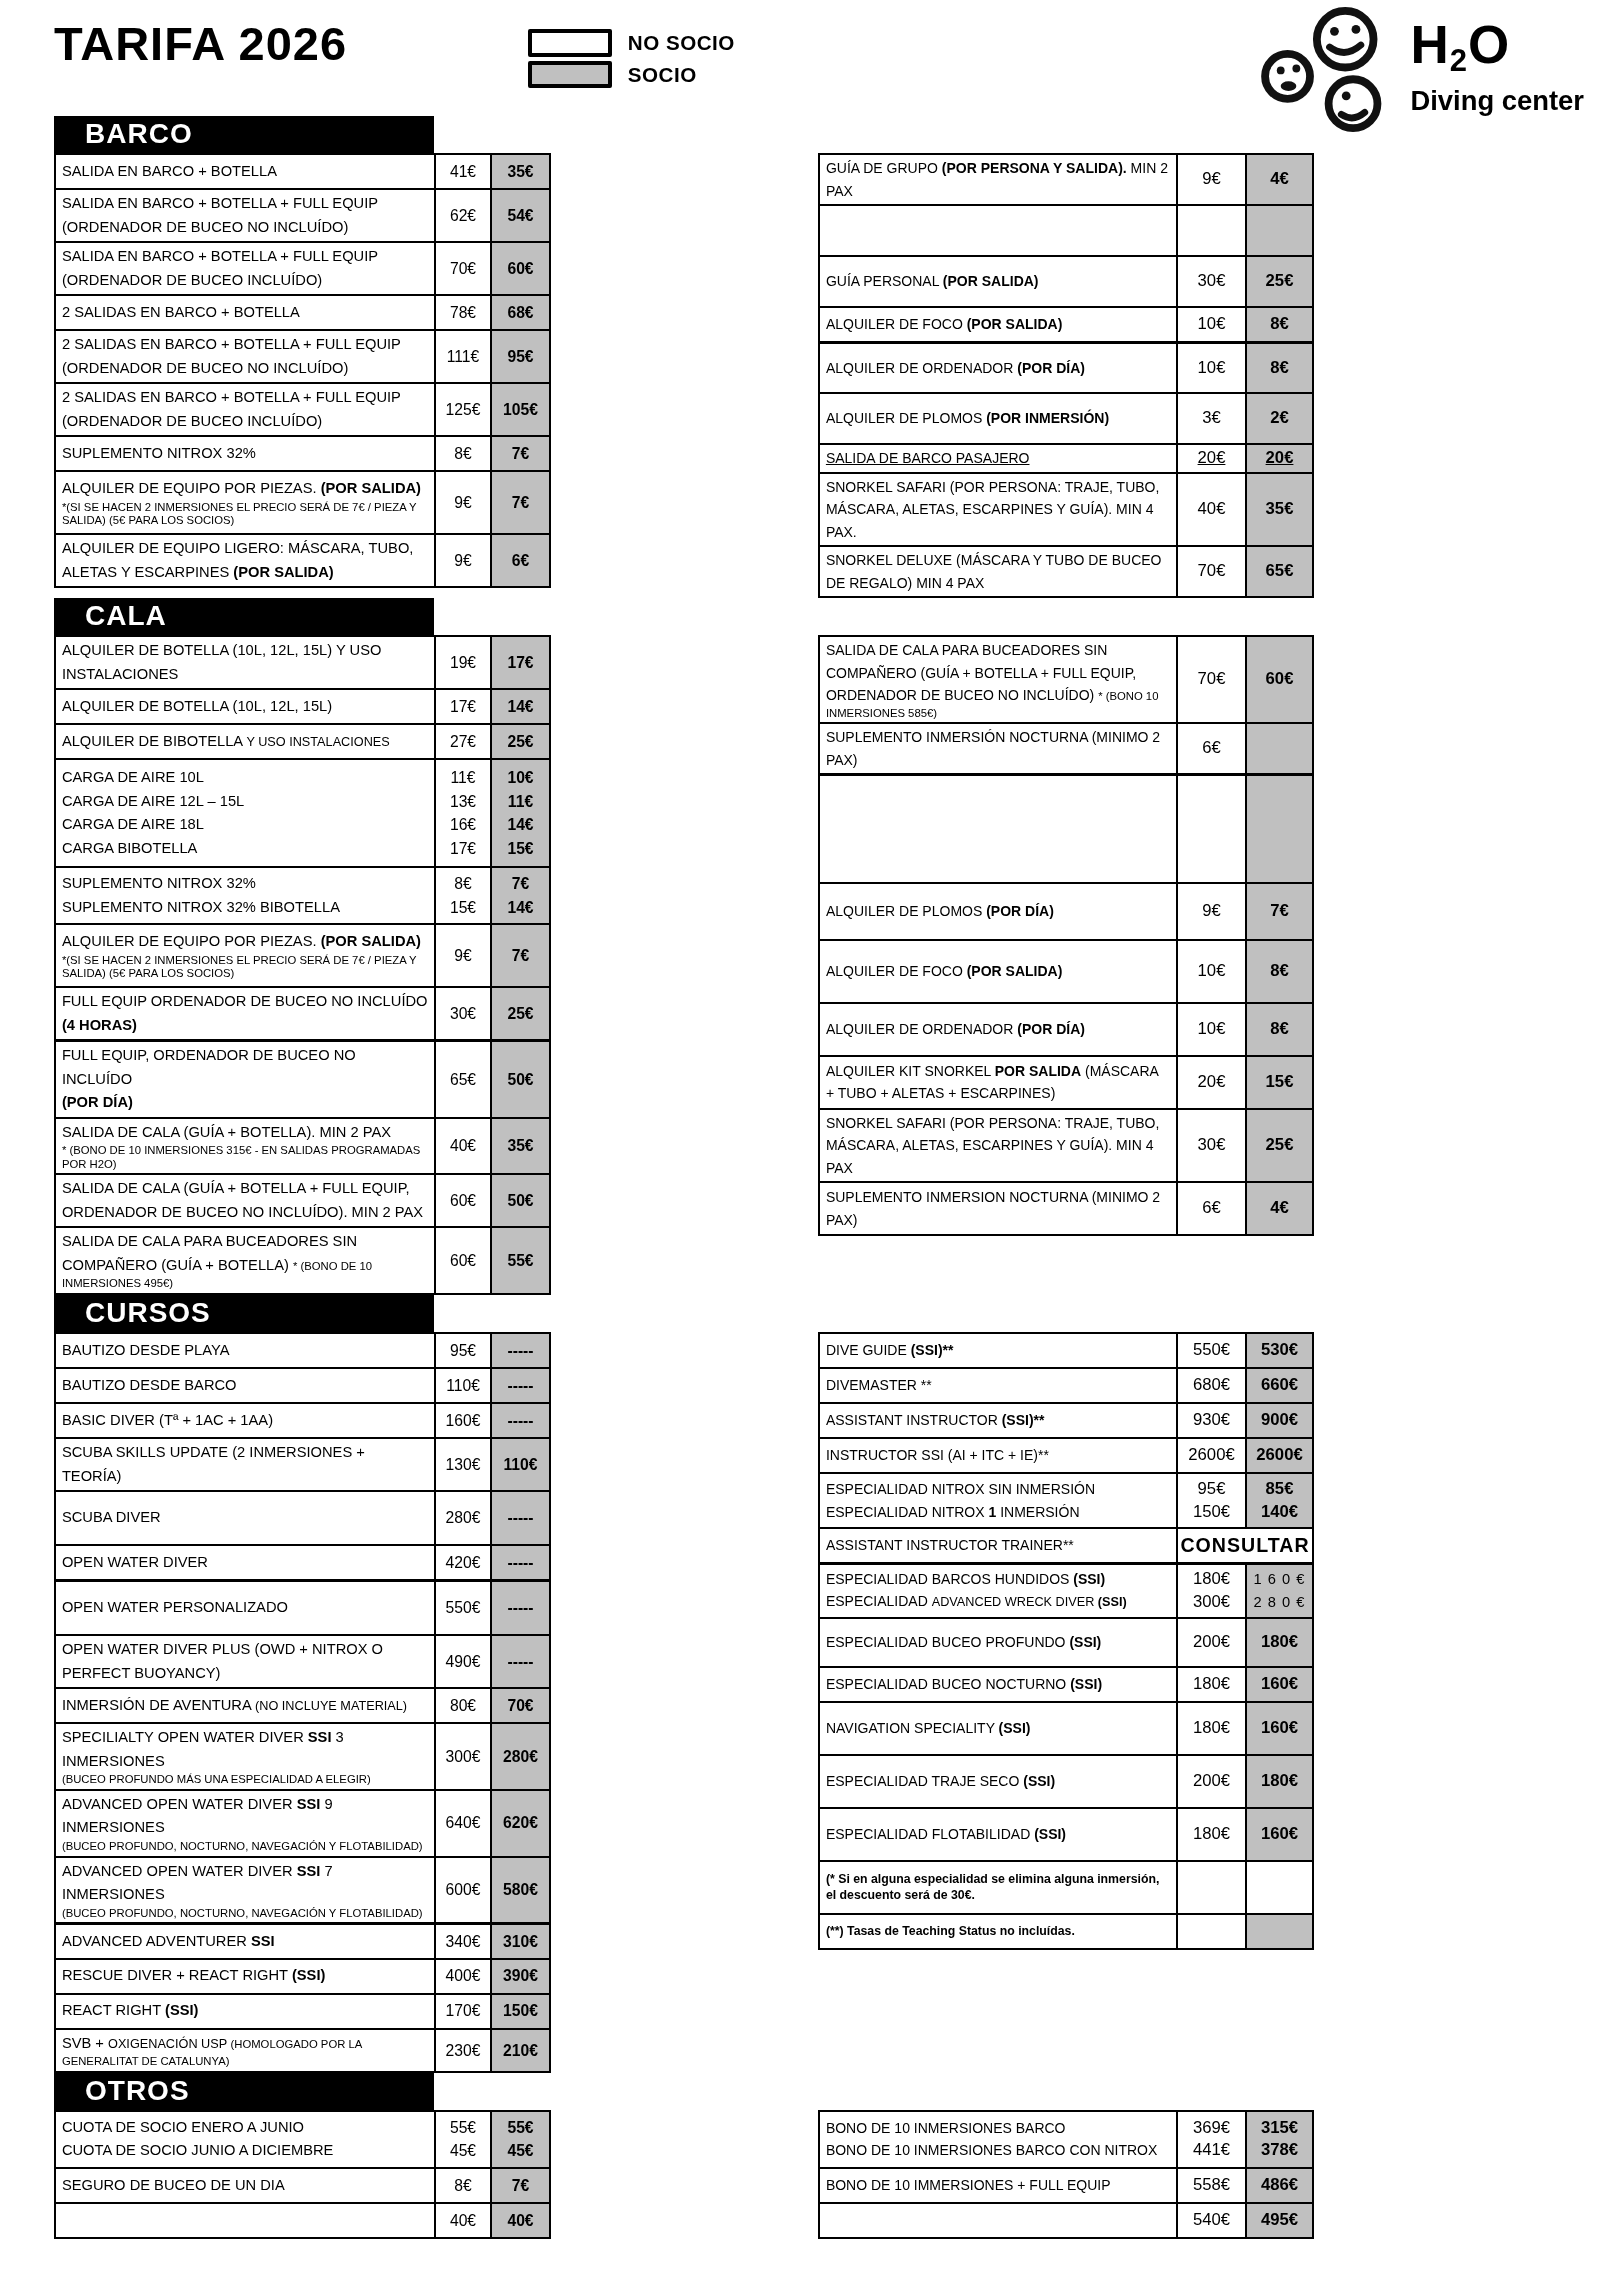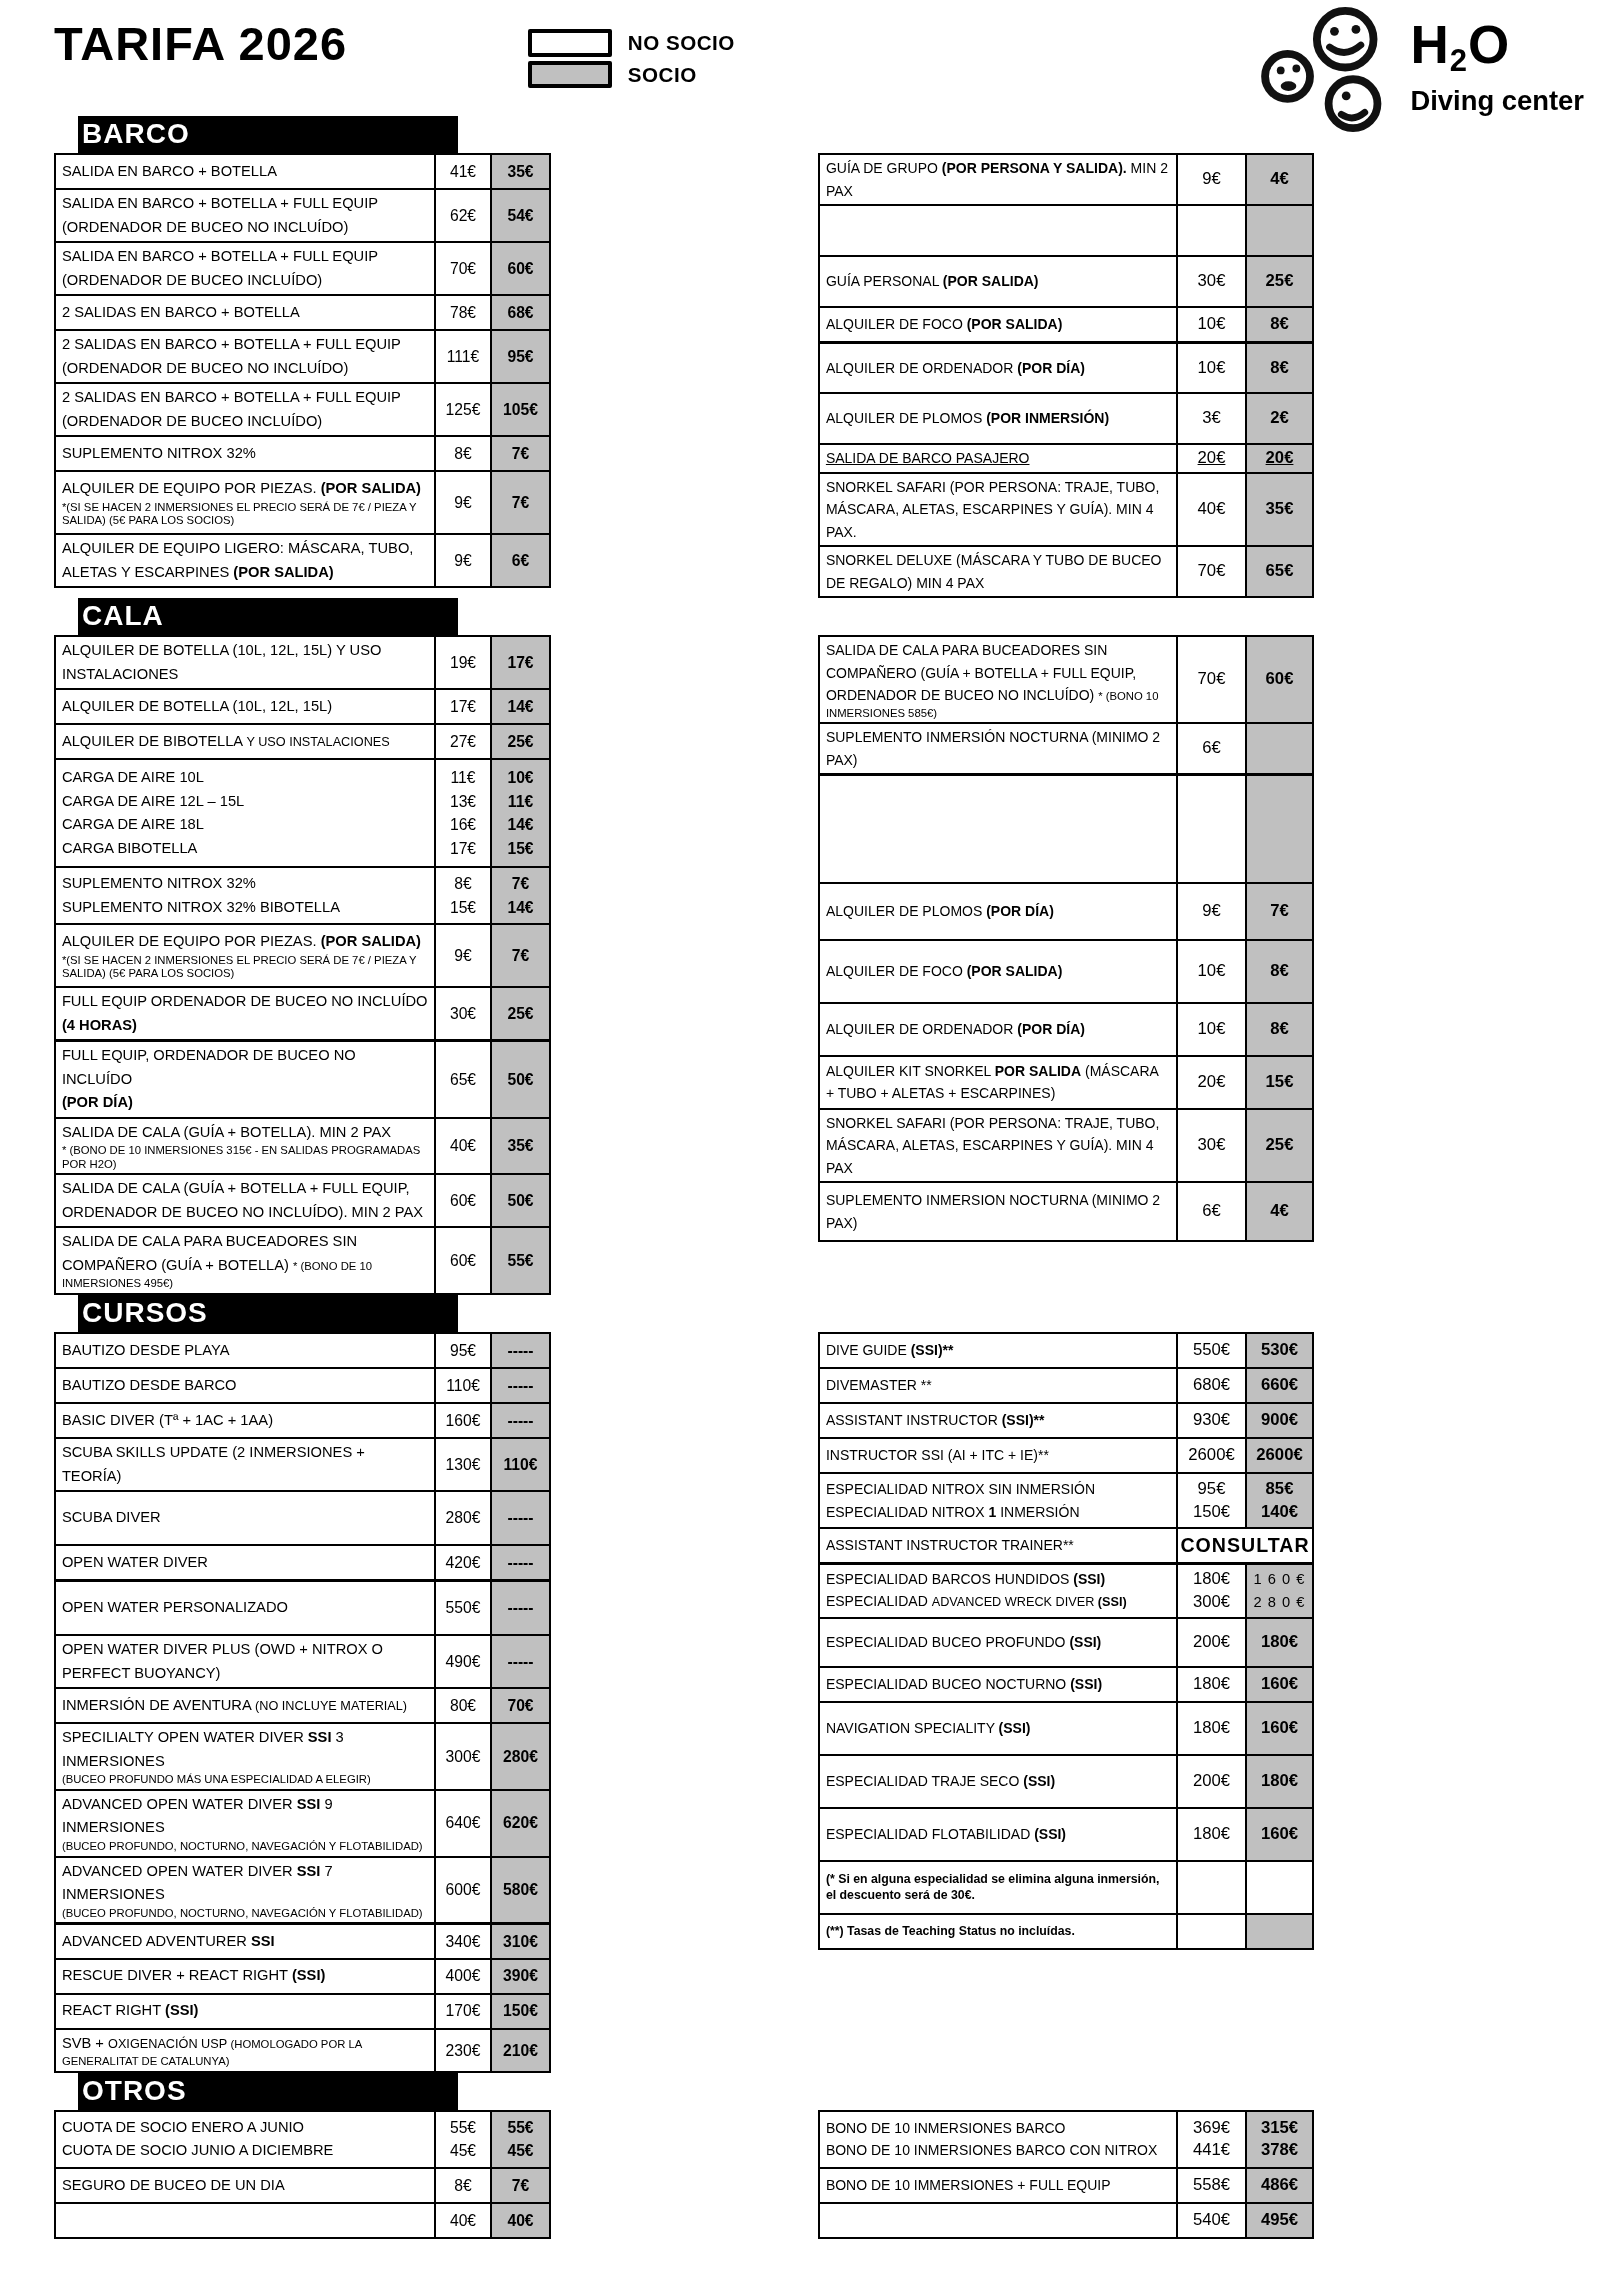--- a/index.html
+++ b/index.html
@@ -14,21 +14,21 @@
   .swatch{width:76px;height:19.6px;border:4.9px solid #000;border-radius:2px;background:#fff;}
   .swatch.socio{background:#c0c0c0;}
   .legend-label{font-size:20.6px;font-weight:bold;letter-spacing:0.5px;}
   .logo{position:absolute;right:37px;top:3.9px;display:flex;align-items:center;}
   .logo-text{margin-left:3.9px;}
   .brand{font-size:53px;font-weight:bold;line-height:49px;letter-spacing:1px;}
   .brand .sub{font-size:31px;vertical-align:-7.8px;}
   .tagline{font-size:27.4px;font-weight:bold;margin-top:0px;}
   
   .sec-bar{width:380px;height:37px;background:#000;color:#fff;font-size:28px;font-weight:bold;
-           line-height:36px;padding-left:4px;box-sizing:border-box;letter-spacing:1px;margin-left:24px;}
+           line-height:36px;padding-left:31px;box-sizing:border-box;letter-spacing:1px;}
   .sec-body{display:flex;align-items:flex-start;}
   table{border-collapse:collapse;table-layout:fixed;border:2.9px solid #000;}
   .left-t{width:495px;}
   .right-t{width:493px;margin-left:267px;}
   td{border:2px solid #000;padding:2px 5.9px;vertical-align:middle;box-sizing:border-box;}
   tr.bt td{border-top-width:3.9px;}
   td.desc{line-height:0;}
   .sg-n{font-size:14.7px;line-height:23.5px;}
   .sg-b{font-size:14.7px;line-height:23.5px;font-weight:bold;}
   .right-t .sg-n,.right-t .sg-b{font-size:14px;line-height:22.5px;margin-top:8px;}
@@ -311,21 +311,21 @@
               <tr style="height: 53px;">
                 <td class="desc"><span class="sg-n">ALQUILER KIT SNORKEL </span><span class="sg-b">POR SALIDA</span><span class="sg-n"> (MÁSCARA + TUBO + ALETAS + ESCARPINES)</span></td>
                 <td class="p p1">20€</td>
                 <td class="p p2">15€</td>
               </tr>
               <tr style="height: 53px;">
                 <td class="desc"><span class="sg-n">SNORKEL SAFARI (POR PERSONA: TRAJE, TUBO, MÁSCARA, ALETAS, ESCARPINES Y GUÍA). MIN 4 PAX</span></td>
                 <td class="p p1">30€</td>
                 <td class="p p2">25€</td>
               </tr>
-              <tr style="height: 59px;">
+              <tr style="height: 53px;">
                 <td class="desc"><span class="sg-n">SUPLEMENTO INMERSION NOCTURNA (MINIMO 2 PAX)</span></td>
                 <td class="p p1">6€</td>
                 <td class="p p2">4€</td>
               </tr>
             </tbody>
           </table>
         </div>
       </div>
       <div class="section">
         <div class="sec-bar">CURSOS</div>

